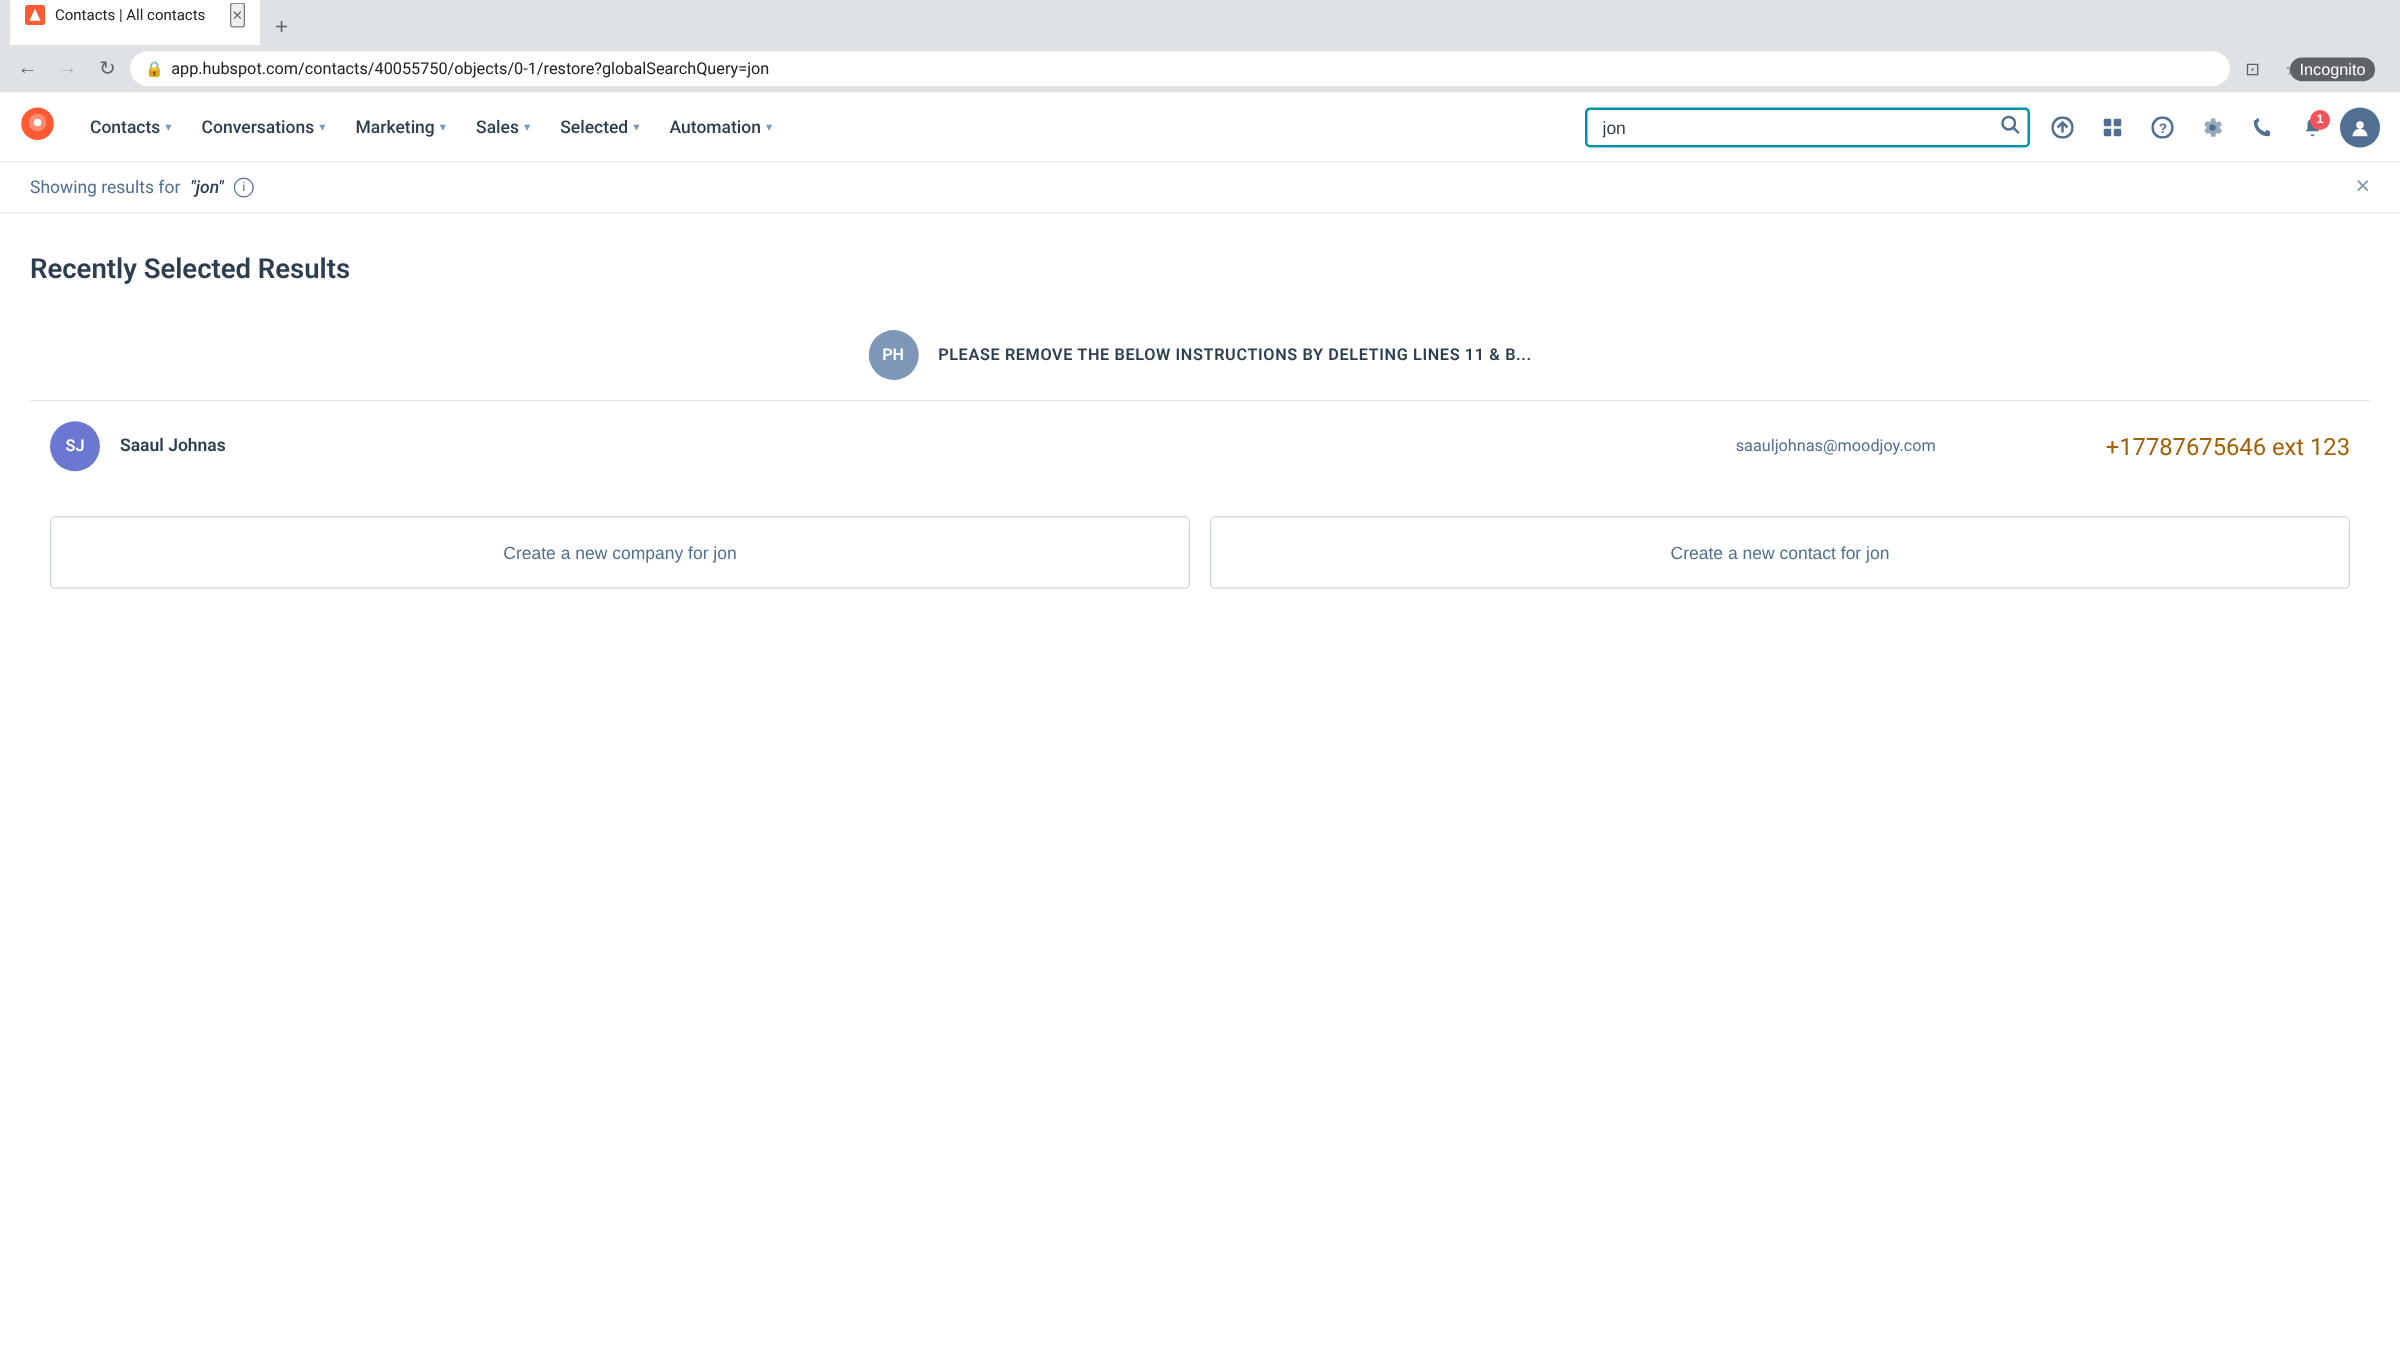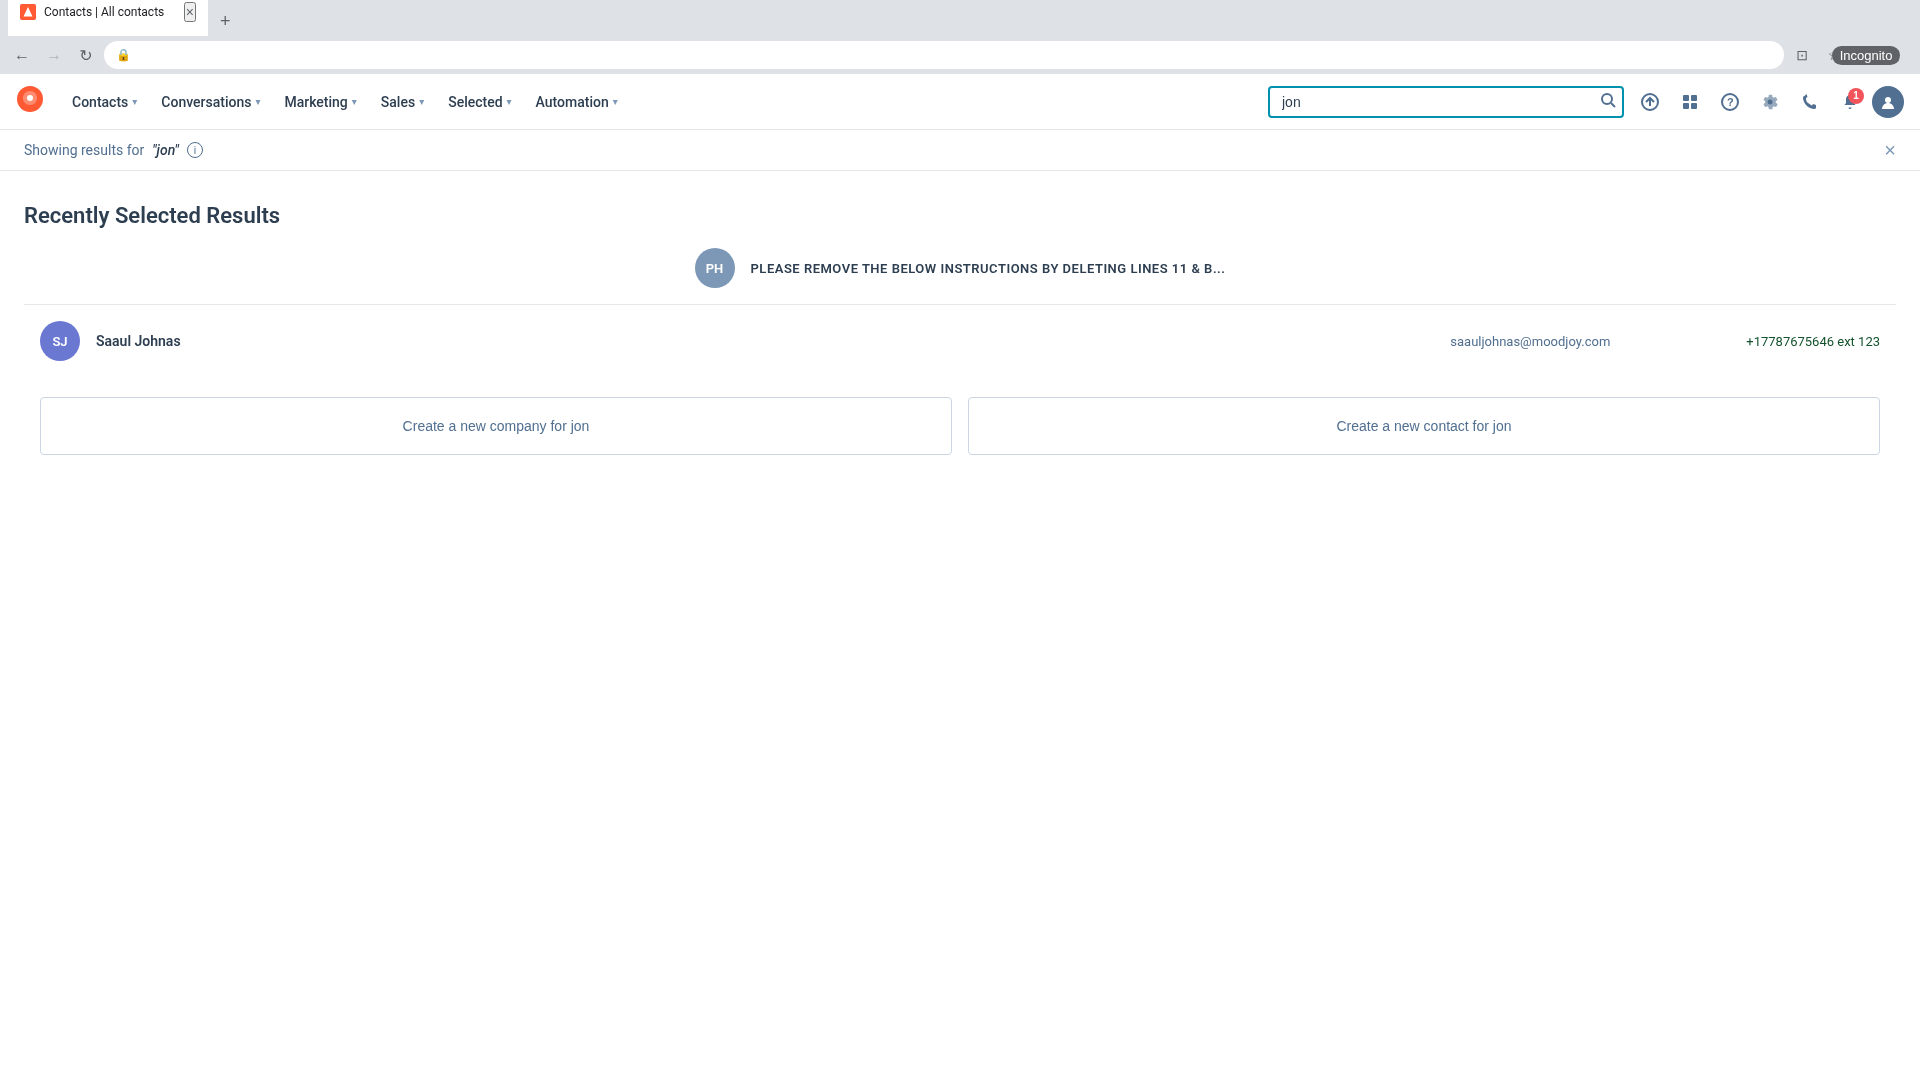--- a/index.html
+++ b/index.html
@@ -41,31 +41,31 @@
     .avatar-btn { width: 32px; height: 32px; background: #516f90; border-radius: 50%; border: none; cursor: pointer; display: flex; align-items: center; justify-content: center; color: #fff; font-size: 12px; }
 
     
     .search-banner { background: #fff; border-bottom: 1px solid #e5e8eb; padding: 12px 24px; display: flex; align-items: center; gap: 8px; font-size: 14px; color: #516f90; position: relative; }
     .search-banner .query { font-style: italic; color: #2d3e50; font-weight: 500; }
     .banner-info-icon { width: 16px; height: 16px; border-radius: 50%; border: 1.5px solid #516f90; display: flex; align-items: center; justify-content: center; font-size: 10px; color: #516f90; cursor: pointer; }
     .banner-close { position: absolute; right: 24px; top: 50%; transform: translateY(-50%); background: none; border: none; font-size: 20px; color: #7c98b6; cursor: pointer; }
 
     
     .main-content { flex: 1; padding: 32px 24px; overflow-y: auto; background: #fff; }
-    .section-title { font-size: 22px; font-weight: 600; color: #2d3e50; margin-bottom: 8px; }
+    .section-title { font-size: 22px; font-weight: 600; color: #2d3e50; margin-bottom: 24px; }
 
     
     .result-item { display: flex; align-items: center; padding: 12px 16px; border-radius: 4px; cursor: pointer; gap: 16px; justify-content: center; }
     .avatar-circle { width: 40px; height: 40px; border-radius: 50%; display: flex; align-items: center; justify-content: center; font-size: 13px; font-weight: 600; color: #fff; flex-shrink: 0; }
     .avatar-ph { background: #7c98b6; }
     .avatar-sj { background: #6a78d1; }
     .result-name { font-size: 14px; font-weight: 600; color: #2d3e50; flex: 1; }
     .result-placeholder { font-size: 13px; color: #2d3e50; font-weight: 600; text-transform: uppercase; letter-spacing: 0.5px; }
     .result-email { font-size: 13px; color: #516f90; width: 280px; }
-    .result-phone { font-size: 13px; color: #14532d; }
+    .result-phone { font-size: 19px; color: #a16207; }
 
     .divider { border: none; border-top: 1px solid #e5e8eb; margin: 4px 0; }
 
     
     .action-buttons { display: flex; gap: 16px; margin-top: 24px; padding: 0 16px; }
     .action-btn { flex: 1; border: 1px solid #cbd6e2; border-radius: 4px; padding: 20px; text-align: center; font-size: 14px; color: #516f90; cursor: pointer; background: #fff; }
   </style>
 </head>
 <body>
 
@@ -81,20 +81,21 @@
       <button class="close-tab">×</button>
     </div>
     <button class="browser-tab-new">+</button>
   </div>
   <div class="browser-nav">
     <button class="nav-btn">←</button>
     <button class="nav-btn" disabled="">→</button>
     <button class="nav-btn">↻</button>
     <div class="address-bar">
       <span class="lock-icon">🔒</span>
+      <span class="address-url">app.hubspot.com/contacts/40055750/objects/0-1/restore?globalSearchQuery=jon</span>
     </div>
     <div class="browser-actions">
       <button class="browser-action-btn">⊡</button>
       <button class="browser-action-btn">☆</button>
       <button class="browser-action-btn">
         <span class="incognito-badge">Incognito</span>
       </button>
       <button class="browser-action-btn">⋮</button>
     </div>
   </div>

